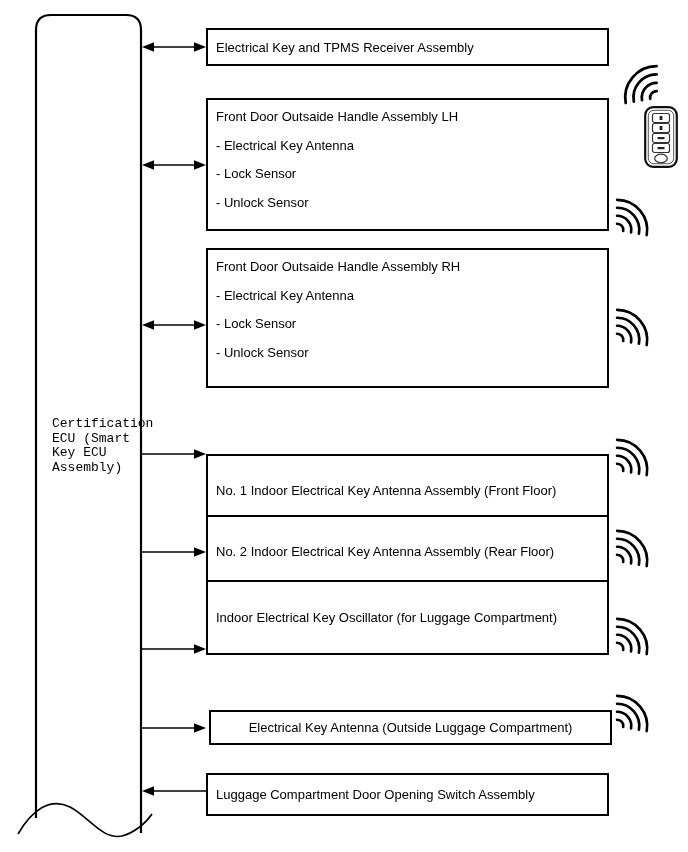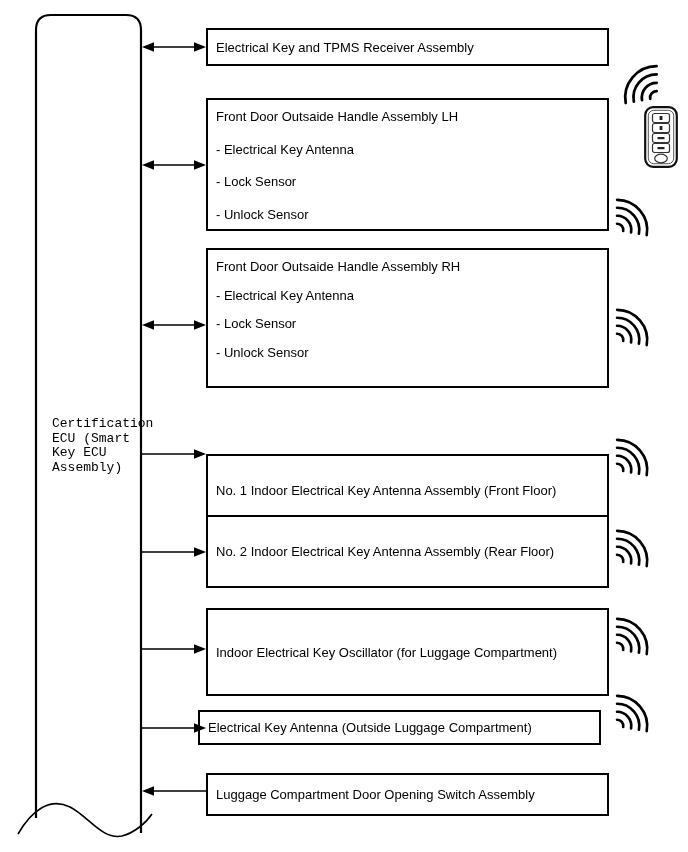--- a/index.html
+++ b/index.html
@@ -14,21 +14,21 @@
   }
   #ecu-outline{position:absolute;left:0;top:0;pointer-events:none;}
   .ecu-label{
     position:absolute;left:52px;top:417px;width:92px;
     font-size:13px;line-height:14.6px;font-family:Liberation Mono, monospace;
   }
   .node-box{
     position:absolute;box-sizing:border-box;
     border:2px solid #000;background:#fff;
     display:flex;flex-direction:column;justify-content:center;
-    padding:0 8px;font-size:13px;
+    padding:12px 8px;font-size:13px;
   }
   .node-box.multi{justify-content:flex-start;padding-top:3px;}
   .node-box .line{display:block;white-space:nowrap;}
   .node-box.multi .line{height:28.5px;line-height:28.5px;}
   .arrow,.waves,.keyfob{position:absolute;line-height:0;}
   svg{display:block;}
 </style>
 </head>
 <body>
 
@@ -157,40 +157,40 @@
     <div class="waves" style="left: 610px; top: 522px;">
       <svg width="46" height="46" viewBox="0 0 52 52">
         <g transform="translate(8,44) rotate(-40)" stroke="#000" stroke-width="3" fill="none" stroke-linecap="round">
           <path d="M 4.5 -5.4 A 7 7 0 0 1 4.5 5.4"></path>
           <path d="M 10.3 -12.3 A 16 16 0 0 1 10.3 12.3"></path>
           <path d="M 16.1 -19.2 A 25 25 0 0 1 16.1 19.2"></path>
           <path d="M 21.9 -26 A 34 34 0 0 1 21.9 26"></path>
         </g>
       </svg>
     </div>
-    <div class="node-box" style="left: 206px; top: 608px; width: 403px; height: 88px;">
+    <div class="node-box" style="left: 206px; top: 580px; width: 403px; height: 75px;">
       <span class="line">Indoor Electrical Key Oscillator (for Luggage Compartment)</span>
     </div>
     <div class="arrow" style="left: 142px; top: 642.5px;">
       <svg width="64" height="12" viewBox="0 0 64 12">
         <line x1="0" y1="6" x2="54" y2="6" stroke="#000" stroke-width="1.6"></line>
         <polygon points="64,6 52,1.3 52,10.7" fill="#000"></polygon>
       </svg>
     </div>
     <div class="waves" style="left: 610px; top: 610px;">
       <svg width="46" height="46" viewBox="0 0 52 52">
         <g transform="translate(8,44) rotate(-40)" stroke="#000" stroke-width="3" fill="none" stroke-linecap="round">
           <path d="M 4.5 -5.4 A 7 7 0 0 1 4.5 5.4"></path>
           <path d="M 10.3 -12.3 A 16 16 0 0 1 10.3 12.3"></path>
           <path d="M 16.1 -19.2 A 25 25 0 0 1 16.1 19.2"></path>
           <path d="M 21.9 -26 A 34 34 0 0 1 21.9 26"></path>
         </g>
       </svg>
     </div>
-    <div class="node-box" style="left: 198px; top: 710px; width: 403px; height: 35px;">
+    <div class="node-box" style="left: 209px; top: 710px; width: 403px; height: 35px; text-align: center;">
       <span class="line">Electrical Key Antenna (Outside Luggage Compartment)</span>
     </div>
     <div class="arrow" style="left: 142px; top: 721.5px;">
       <svg width="64" height="12" viewBox="0 0 64 12">
         <line x1="0" y1="6" x2="54" y2="6" stroke="#000" stroke-width="1.6"></line>
         <polygon points="64,6 52,1.3 52,10.7" fill="#000"></polygon>
       </svg>
     </div>
     <div class="waves" style="left: 610px; top: 687px;">
       <svg width="46" height="46" viewBox="0 0 52 52">

